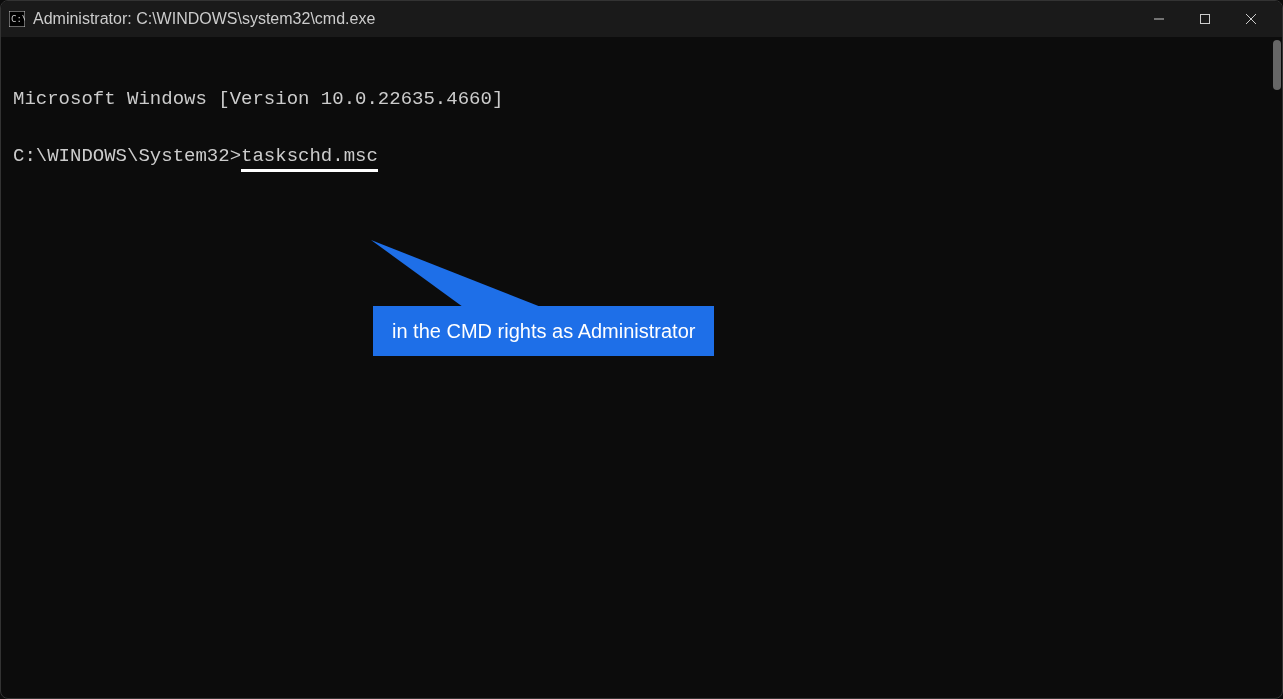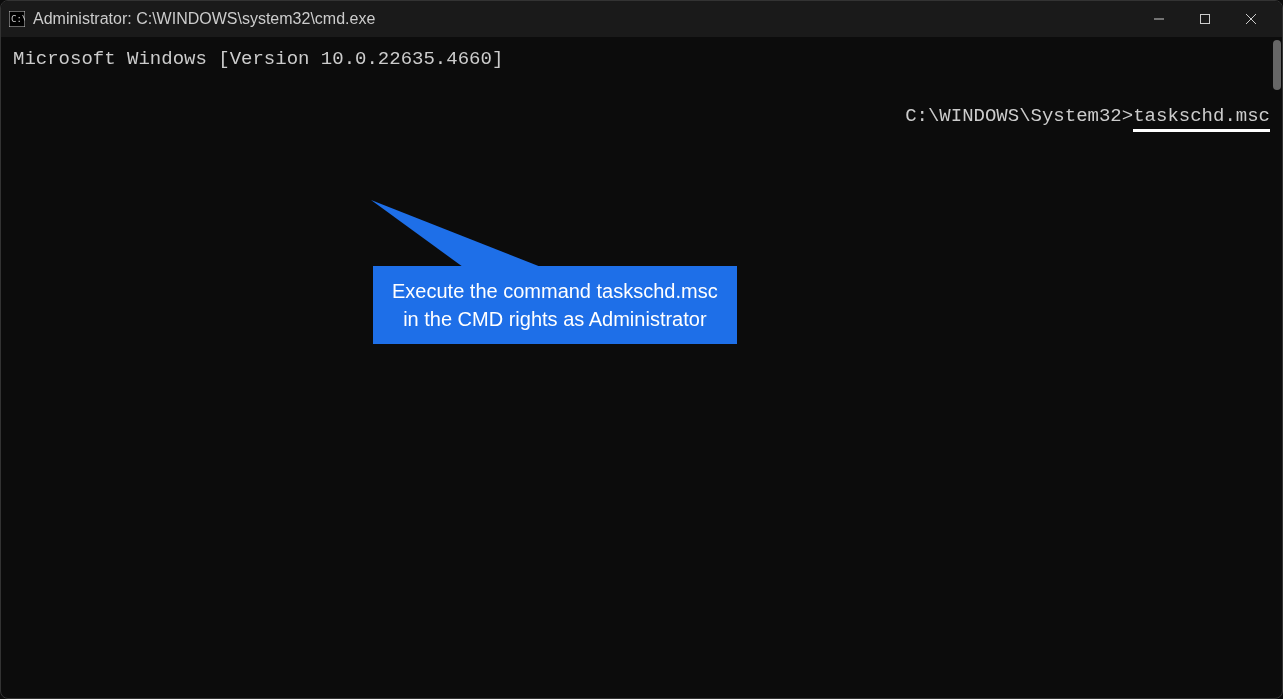--- a/index.html
+++ b/index.html
@@ -66,29 +66,29 @@
       cursor: pointer;
     }
     .terminal-content {
       flex: 1;
       padding: 8px 12px;
       color: #cccccc;
       font-size: 19px;
       line-height: 1.5;
       position: relative;
       overflow: hidden;
+      margin-top: 40px;
     }
     .terminal-line {
       white-space: pre-wrap;
       font-family: Consolas, 'Courier New', monospace;
     }
     .prompt-line {
       white-space: pre-wrap;
       font-family: Consolas, 'Courier New', monospace;
-      text-align: right;
     }
     .command-text {
       border-bottom: 3px solid #ffffff;
       padding-bottom: 2px;
     }
     .scrollbar {
       position: absolute;
       right: 2px;
       top: 40px;
       width: 8px;
@@ -156,19 +156,18 @@
   <div class="terminal-content">
     <div class="terminal-line">Microsoft Windows [Version 10.0.22635.4660]</div>
     <div class="terminal-line">&nbsp;</div>
     <div class="prompt-line"><span>C:\WINDOWS\System32&gt;</span><span class="command-text">taskschd.msc</span></div>
 
     <div class="callout-container">
       <svg class="callout-arrow" width="200" height="80">
         <polygon points="0,0 170,67 92,67" fill="#1e6fe8"></polygon>
       </svg>
       <div class="callout-box">
-        <div>Execute the command taskschd.msc</div>
         <div>in the CMD rights as Administrator</div>
       </div>
     </div>
   </div>
   <div class="scrollbar"></div>
 </div>
 
 </body></html>

